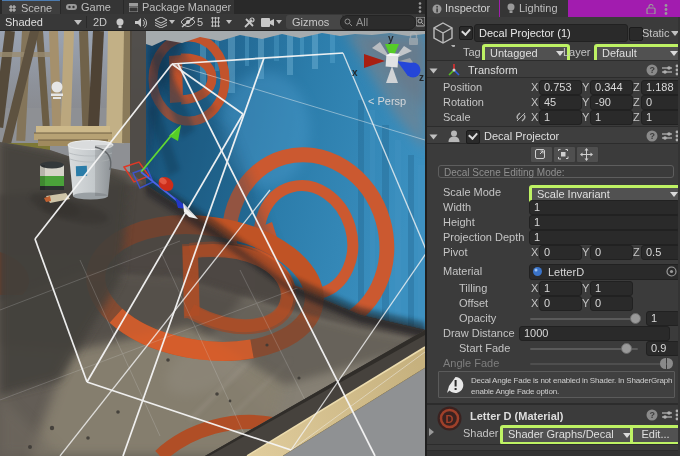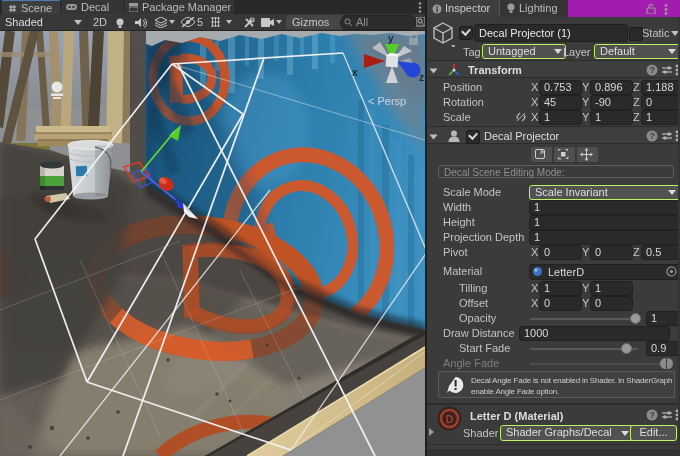--- a/index.html
+++ b/index.html
@@ -1,19 +1,19 @@
 <!DOCTYPE html>
 <html><head><meta charset="utf-8">
 <style>
 html,body{margin:0;padding:0;background:#333;}
 #app{position:relative;width:680px;height:456px;overflow:hidden;font-family:"Liberation Sans",sans-serif;background:#383838;-webkit-font-smoothing:antialiased;}
 .abs{position:absolute;}
 .lbl{position:absolute;color:#c4c4c4;font-size:11px;line-height:13px;white-space:nowrap;}
 .fld{position:absolute;background:#2a2a2a;border:1px solid #212121;border-radius:3px;color:#d8d8d8;font-size:11px;line-height:12px;padding:0 0 0 4px;white-space:nowrap;overflow:hidden;}
-.dd{position:absolute;background:#515151;border:1px solid #bef264;border-radius:3px;color:#dfdfdf;font-size:11px;line-height:12px;padding:0 0 0 5px;white-space:nowrap;overflow:hidden;}
+.dd{position:absolute;background:#515151;border:3px solid #bef264;border-radius:3px;color:#dfdfdf;font-size:11px;line-height:12px;padding:0 0 0 5px;white-space:nowrap;overflow:hidden;}
 .dar{position:absolute;width:0;height:0;border-left:4px solid transparent;border-right:4px solid transparent;border-top:5px solid #c0c0c0;}
 .chk{position:absolute;width:12px;height:12px;background:#2a2a2a;border:1px solid #1c1c1c;border-radius:2px;}
 .chk.on::after{content:"";position:absolute;left:2px;top:1px;width:6px;height:4px;border-left:2px solid #dcdcdc;border-bottom:2px solid #dcdcdc;transform:rotate(-48deg);}
 .tab{position:absolute;top:0;height:100%;color:#bdbdbd;font-size:11px;}
 </style></head>
 <body>
 <div id="app">
 
 <svg class="abs" style="left:0;top:0;" width="425" height="456" viewBox="0 0 425 456">
 <defs>
@@ -301,21 +301,21 @@
           <path d="M1,3 h7 M1,6 h7 M3,1 v7 M6,1 v7" stroke="#c8c8c8" stroke-width="1"></path>
         </svg>
    <span class="abs" style="left:19px;top:1px;">Scene</span>
       </div>
  <div class="tab" style="left:61px;width:62px;background:#353535;">
    <svg class="abs" style="left:5px;top:3px" width="12" height="8">
           <rect x="0" y="1" width="11" height="6" rx="3" fill="#9a9a9a"></rect>
           <circle cx="3.5" cy="4" r="1.2" fill="#353535"></circle>
           <circle cx="7.5" cy="4" r="1.2" fill="#353535"></circle>
         </svg>
-   <span class="abs" style="left:20px;top:1px;">Decal</span>
+   <span class="abs" style="left:20px;top:1px;">Game</span>
       </div>
  <div class="tab" style="left:124px;width:110px;background:#353535;">
    <svg class="abs" style="left:5px;top:3px" width="9" height="9">
           <rect x="0" y="0" width="9" height="3" fill="#9a9a9a"></rect>
           <rect x="0" y="4" width="9" height="5" fill="none" stroke="#9a9a9a"></rect>
         </svg>
    <span class="abs" style="left:18px;top:1px;">Package Manager</span>
       </div>
  <svg class="abs" style="left:418px;top:2px;" width="4" height="11">
         <circle cx="2" cy="1.5" r="1.3" fill="#9a9a9a"></circle>
@@ -428,42 +428,42 @@
  <div class="dd" style="left:167px;top:44px;width:79px;height:13px;">Default<div class="dar" style="right:3px;top:4px;border-top-color:#dadada;"></div></div>
 
  <div class="abs" style="left:0;top:60px;width:253px;height:18px;background:#3e3e3e;border-top:1px solid #2c2c2c;border-bottom:1px solid #2c2c2c;box-sizing:border-box;">
   <div class="abs" style="left:4px;top:6px;width:0;height:0;border-top:4px solid transparent;border-bottom:4px solid transparent;border-left:5px solid #c0c0c0;transform:rotate(90deg);"></div>
   <svg class="abs" style="left:20px;top:2px;" width="14" height="14">
           <line x1="7" y1="7" x2="7" y2="1" stroke="#e03030" stroke-width="1.6"></line>
           <line x1="7" y1="7" x2="2" y2="12" stroke="#58c020" stroke-width="1.6"></line>
           <line x1="7" y1="7" x2="12" y2="12" stroke="#3060e0" stroke-width="1.6"></line>
           <circle cx="7" cy="7" r="1.5" fill="#d0d0d0"></circle>
         </svg>
-  <span class="abs lbl" style="left:41px;top:3px;font-weight:bold;color:#dedede;">Transform</span>
+  <span class="abs lbl" style="left:41px;top:3px;font-weight:normal;color:#dedede;">Transform</span>
   <svg class="abs" style="left:219px;top:3px;" width="12" height="12">
           <circle cx="6" cy="6" r="5.5" fill="#8a8a8a"></circle>
           <text x="3.4" y="9" font-size="9" fill="#3e3e3e" font-weight="bold">?</text>
         </svg>
   <svg class="abs" style="left:234px;top:3px;" width="12" height="12">
           <line x1="1" y1="4" x2="11" y2="4" stroke="#b0b0b0" stroke-width="1.3"></line>
           <line x1="1" y1="8" x2="11" y2="8" stroke="#b0b0b0" stroke-width="1.3"></line>
           <circle cx="8" cy="4" r="1.8" fill="#b0b0b0"></circle>
           <circle cx="4" cy="8" r="1.8" fill="#b0b0b0"></circle>
         </svg>
   <svg class="abs" style="left:247.5px;top:3px;" width="4" height="12">
           <circle cx="2" cy="2" r="1.4" fill="#b0b0b0"></circle>
           <circle cx="2" cy="6" r="1.4" fill="#b0b0b0"></circle>
           <circle cx="2" cy="10" r="1.4" fill="#b0b0b0"></circle>
         </svg>
  </div>
  <span class="lbl" style="left:16px;top:81px;">Position</span>
  <span class="lbl" style="left:104px;top:81px;">X</span>
       <div class="fld" style="left:112px;top:80px;width:37px;height:13px;">0.753</div>
  <span class="lbl" style="left:155px;top:81px;">Y</span>
-      <div class="fld" style="left:163px;top:80px;width:37px;height:13px;">0.896</div>
+      <div class="fld" style="left:163px;top:80px;width:37px;height:13px;">0.344</div>
  <span class="lbl" style="left:206px;top:81px;">Z</span>
       <div class="fld" style="left:214px;top:80px;width:35px;height:13px;">1.188</div>
  <span class="lbl" style="left:16px;top:96px;">Rotation</span>
  <span class="lbl" style="left:104px;top:96px;">X</span>
       <div class="fld" style="left:112px;top:95px;width:37px;height:13px;">45</div>
  <span class="lbl" style="left:155px;top:96px;">Y</span>
       <div class="fld" style="left:163px;top:95px;width:37px;height:13px;">-90</div>
  <span class="lbl" style="left:206px;top:96px;">Z</span>
       <div class="fld" style="left:214px;top:95px;width:35px;height:13px;">0</div>
  <span class="lbl" style="left:16px;top:111px;">Scale</span>

